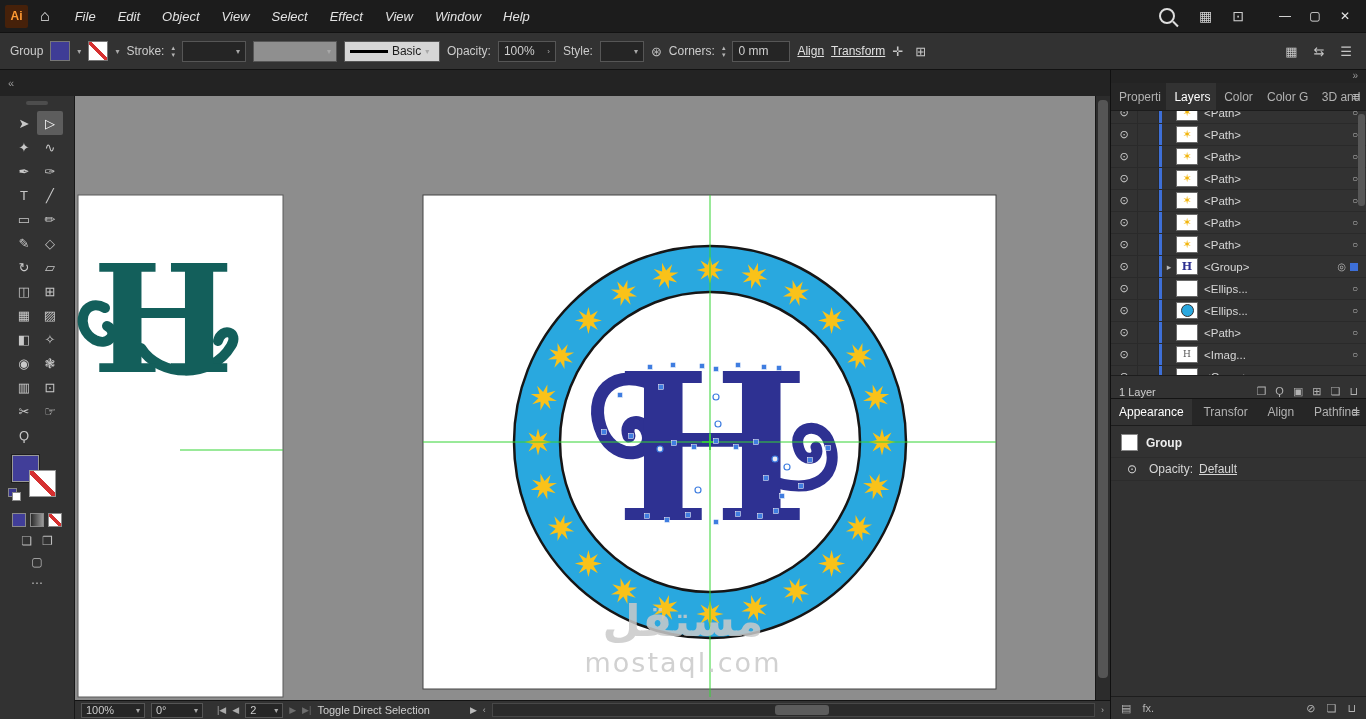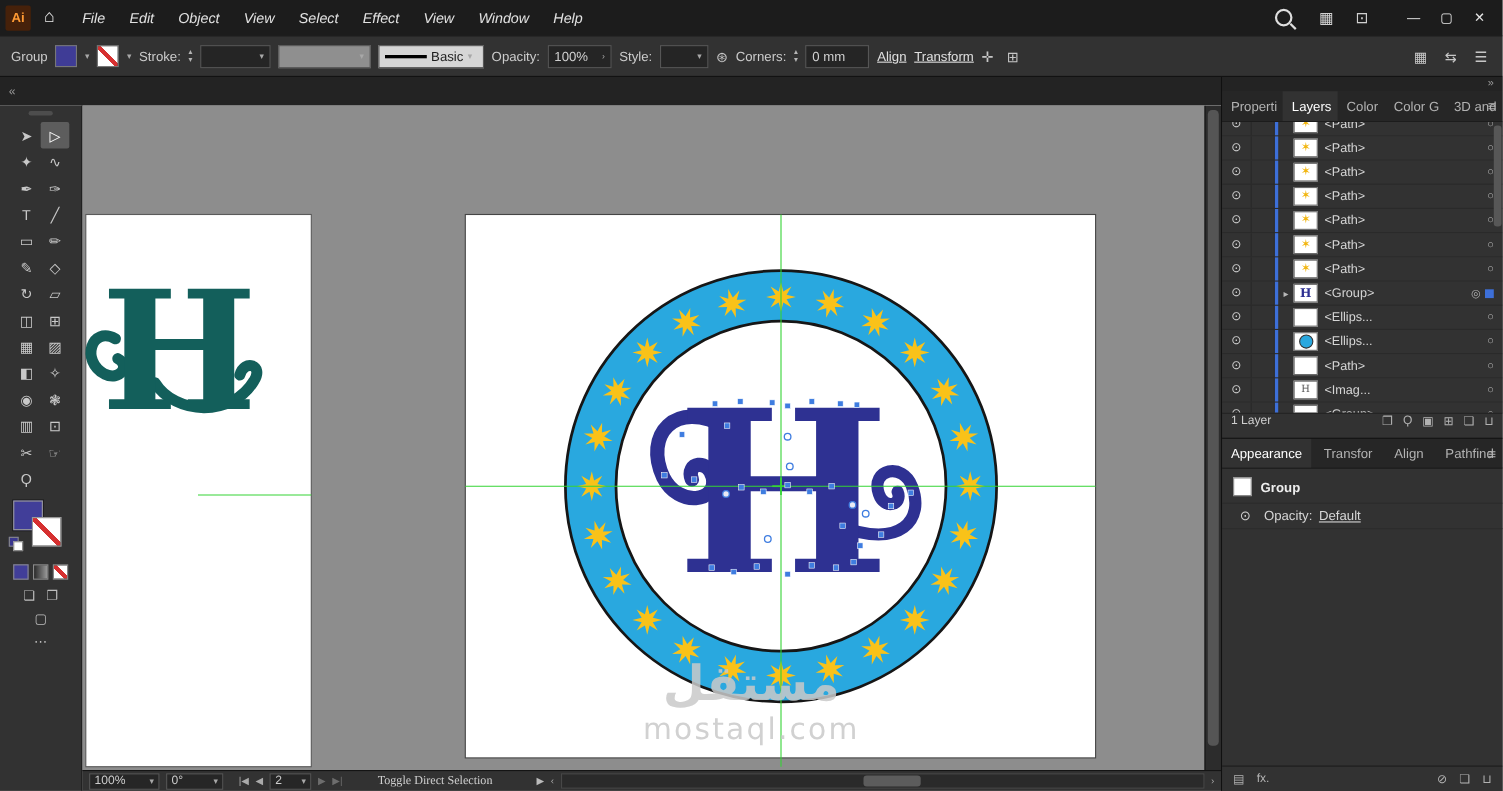--- a/index.html
+++ b/index.html
@@ -83,41 +83,41 @@
   .thumb{width:20px;height:15px;background:#ffffff;border:1px solid #6a6a6a;margin-right:6px;display:flex;align-items:center;justify-content:center;overflow:hidden;}
   .thumb .star-g{color:#f2b50d;font-size:11px;line-height:11px;}
   .thumb .letter-g{color:#2e3192;font-family:"DejaVu Serif",serif;font-weight:bold;font-size:11px;line-height:11px;}
   .thumb .letter-sm{color:#555;font-family:"DejaVu Serif",serif;font-size:9px;line-height:9px;}
   .thumb .circle-g{width:11px;height:11px;border-radius:50%;background:#29a8df;border:1px solid #333;}
   .row-label{color:#d6d6d6;font-size:11.5px;white-space:nowrap;}
   .row-end{margin-left:auto;display:flex;align-items:center;gap:4px;margin-right:8px;}
   .target{color:#b8b8b8;font-size:10px;}
   .sel-chip{width:8px;height:8px;background:#3d6fd8;}
   .layers-scrollbar{position:absolute;right:1px;top:3px;width:7px;height:92px;background:#575757;border-radius:3px;}
-  .layers-footer{height:22px;background:#323232;border-top:1px solid #1d1d1d;display:flex;align-items:flex-start;padding:0 8px;font-size:11px;color:#cfcfcf;gap:9px;}
+  .layers-footer{height:22px;background:#323232;border-top:1px solid #1d1d1d;display:flex;align-items:flex-end;padding:0 8px;font-size:11px;color:#cfcfcf;gap:9px;}
   .lf-icons{margin-left:auto;display:flex;gap:9px;color:#b2b2b2;font-size:11px;}
   .panel-tabs{height:26px;background:#262626;display:flex;align-items:stretch;font-size:12px;color:#b2b2b2;position:relative;border-top:1px solid #141414;border-bottom:1px solid #1c1c1c;justify-content:space-between;}
   .appearance-body{background:#323232;flex:1;display:flex;flex-direction:column;font-size:12px;}
   .ap-row1{display:flex;align-items:center;gap:8px;padding:8px 10px 6px 10px;}
   .ap-swatch{width:15px;height:15px;background:#ffffff;border:1px solid #888;}
   .ap-title{font-weight:bold;color:#eeeeee;}
   .ap-row2{padding:4px 10px 4px 42px;color:#dddddd;}
   .ap-row3{display:flex;align-items:center;gap:6px;padding:4px 10px;color:#d6d6d6;border-top:1px solid #2c2c2c;border-bottom:1px solid #2c2c2c;}
   .ap-eye{width:22px;text-align:center;color:#cfcfcf;}
   .ap-default{text-decoration:underline;}
   .appearance-footer{height:22px;border-top:1px solid #1d1d1d;background:#323232;display:flex;align-items:center;gap:11px;padding:0 10px;color:#b2b2b2;font-size:11px;}
   .af-right{margin-left:auto;display:flex;gap:11px;}
 
   
   .statusbar{position:absolute;left:75px;top:700px;width:1035px;height:19px;background:#323232;border-top:1px solid #141414;display:flex;align-items:center;gap:6px;padding:0 6px;box-sizing:border-box;font-size:11px;color:#cccccc;}
   .sb-select{height:15px;background:#262626;border:1px solid #555;display:flex;align-items:center;gap:4px;padding:0 4px;box-sizing:border-box;}
   .sb-w64{width:64px}.sb-w52{width:52px}.sb-w38{width:38px}
   .sb-nav{color:#aaaaaa;font-size:9px;}
   .sb-nav.dim{color:#6d6d6d;}
-  .sb-status{margin-left:26px;color:#cfcfcf;font-family:Liberation Serif, serif;}
+  .sb-status{color:#cfcfcf;}
   .sb-play{margin-left:34px;color:#bbbbbb;font-size:9px;}
   .hscroll{flex:1;height:12px;background:#2a2a2a;border:1px solid #474747;position:relative;}
   .hthumb{position:absolute;left:47%;width:9%;top:1px;bottom:1px;background:#5c5c5c;border-radius:3px;}
 </style>
 </head>
 <body>
 
 <div id="app">
 
   <div class="menubar">

